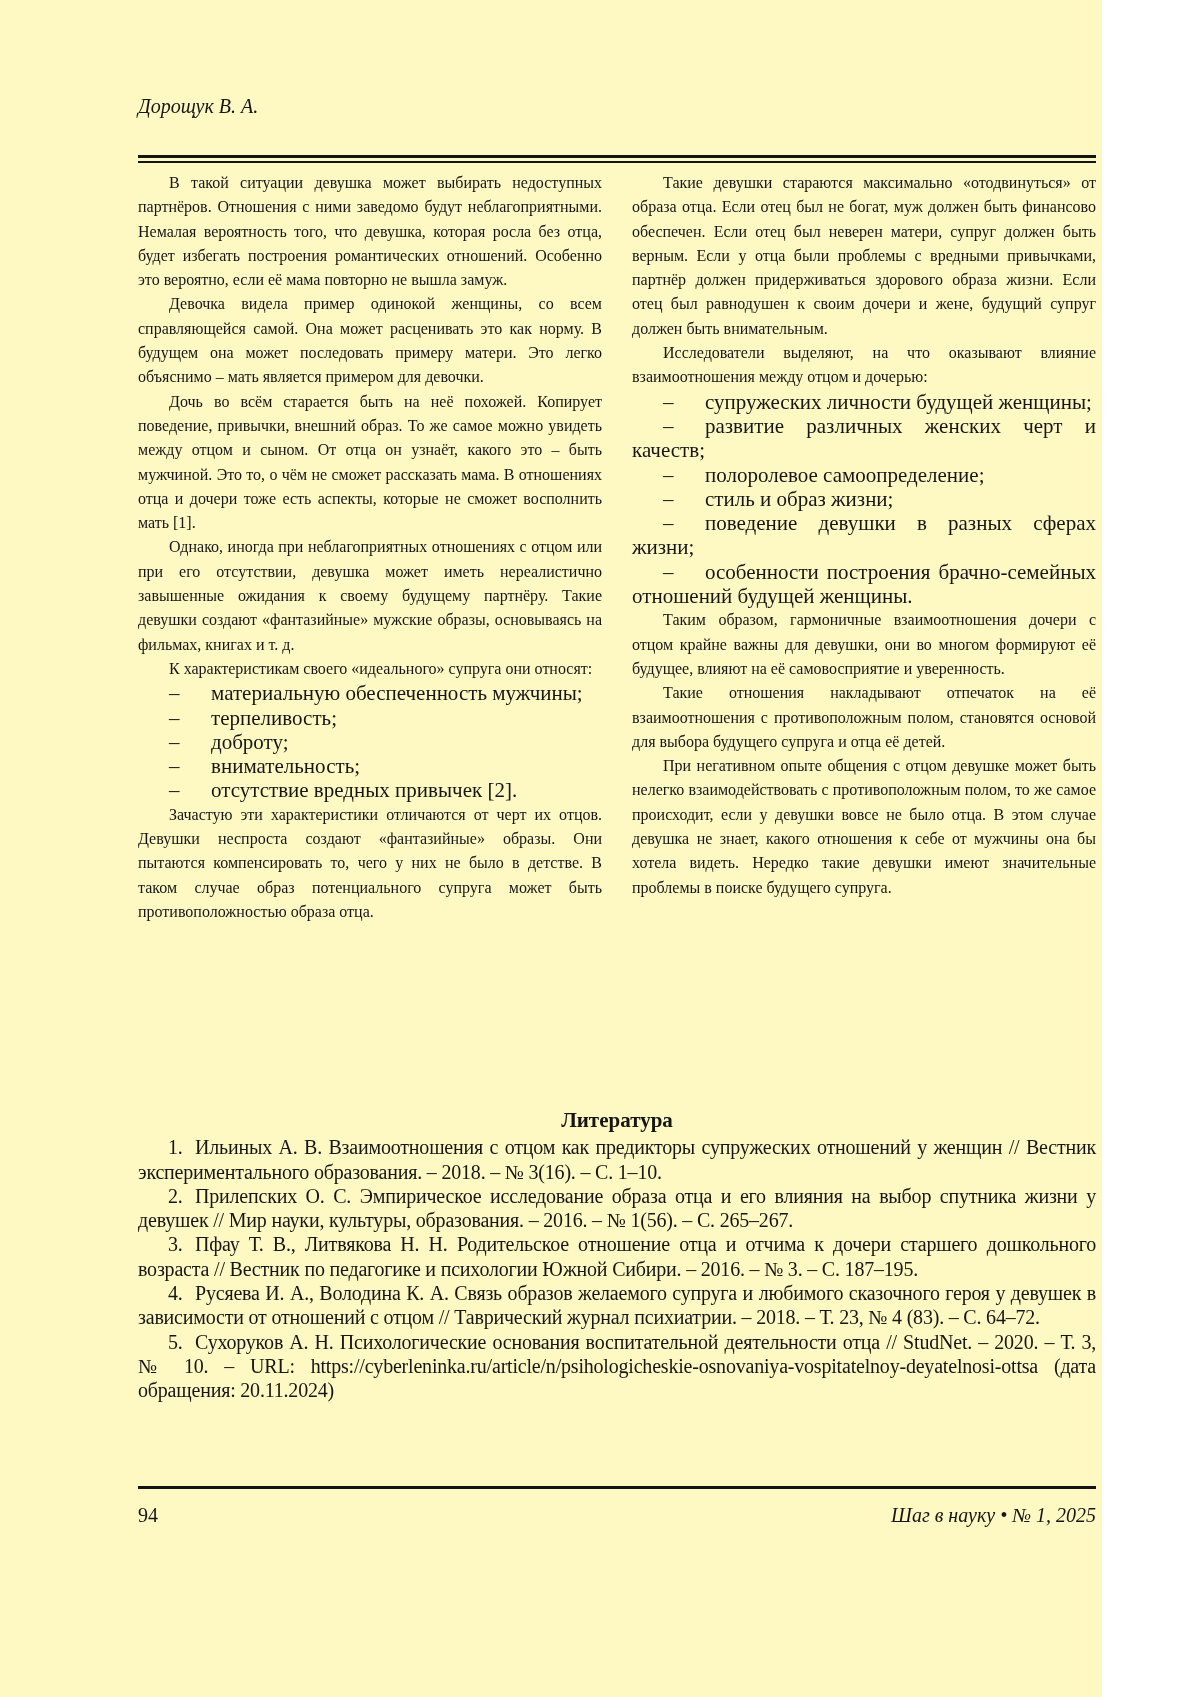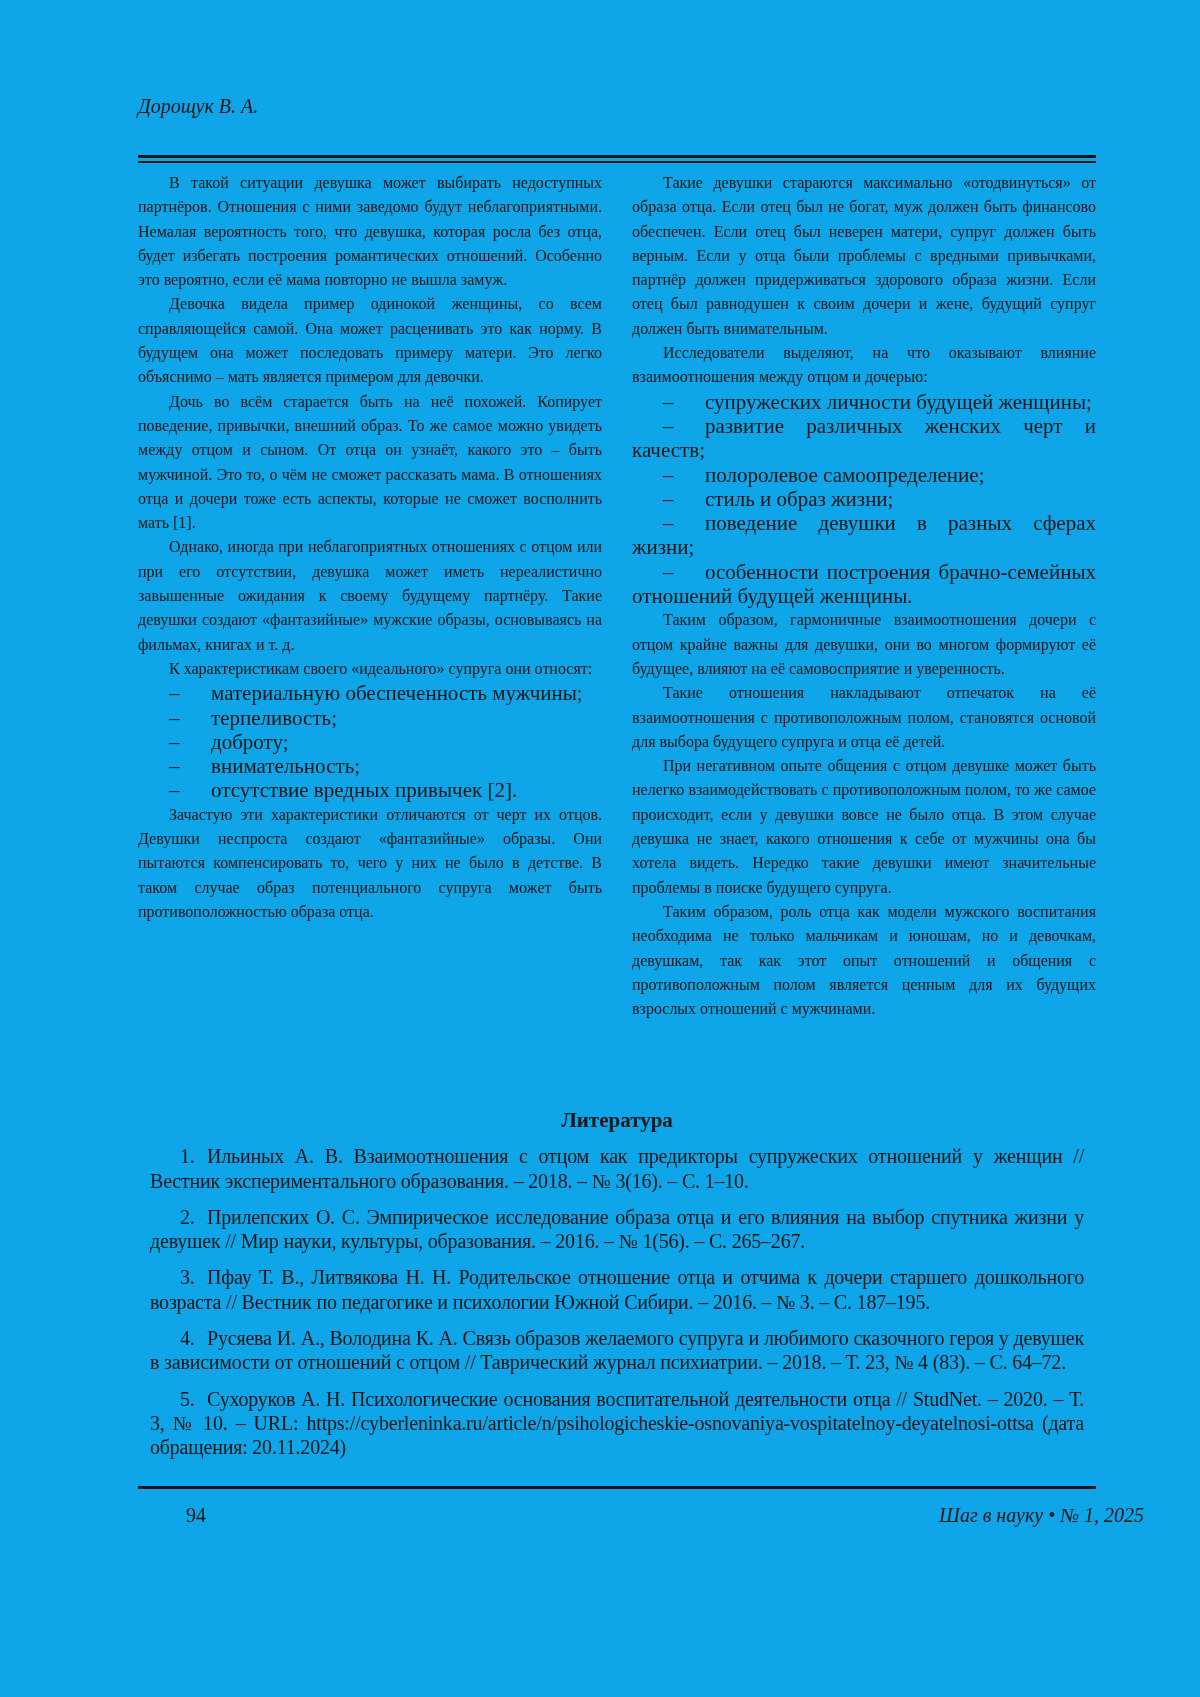--- a/index.html
+++ b/index.html
@@ -1,20 +1,20 @@
 <!DOCTYPE html>
 <html lang="ru"><head>
 <meta charset="utf-8">
 <style>
   html, body { margin: 0; padding: 0; background: #ffffff; }
   .page {
     position: relative;
-    width: 1200px;
+    width: 1102px;
     height: 1697px;
-    background: #0ea5e9;
+    background: #fef9c3;
     color: #161616;
     font-family: "Liberation Serif", "DejaVu Serif", serif;
     overflow: hidden;
   }
   .author {
     position: absolute;
     top: 94px;
     left: 138px;
     font-style: italic;
     font-size: 20px;
@@ -63,21 +63,21 @@
     width: 958px;
   }
   .ref-heading {
     font-weight: bold;
     font-size: 21px;
     line-height: 24.3px;
     text-align: center;
     margin-bottom: 3px;
   }
   .ref {
-    margin: 12px;
+    margin: 0;
     font-size: 20px;
     line-height: 24.3px;
     letter-spacing: -0.2px;
     text-align: justify;
     text-indent: 30px;
   }
   .ref .ref-num {
     display: inline-block;
     width: 27px;
     text-indent: 0;
@@ -92,21 +92,20 @@
   .footer {
     position: absolute;
     top: 1503px;
     left: 138px;
     width: 958px;
     display: flex;
     justify-content: space-between;
     align-items: flex-start;
     font-size: 20px;
     line-height: 24px;
-    margin-left: 48px;
   }
   .journal { font-style: italic; }
 </style>
 </head>
 <body>
 
 <div class="page">
 
   <div class="author">Дорощук В. А.</div>
 
@@ -132,21 +131,20 @@
       <p class="para">Исследователи выделяют, на что оказывают влияние взаимоотношения между отцом и дочерью:</p>
       <div class="li"><span class="dash">–</span><span>супружеских личности будущей женщины;</span></div>
       <div class="li"><span class="dash">–</span><span>развитие различных женских черт и качеств;</span></div>
       <div class="li"><span class="dash">–</span><span>полоролевое самоопределение;</span></div>
       <div class="li"><span class="dash">–</span><span>стиль и образ жизни;</span></div>
       <div class="li"><span class="dash">–</span><span>поведение девушки в разных сферах жизни;</span></div>
       <div class="li"><span class="dash">–</span><span>особенности построения брачно-семейных отношений будущей женщины.</span></div>
       <p class="para">Таким образом, гармоничные взаимоотношения дочери с отцом крайне важны для девушки, они во многом формируют её будущее, влияют на её самовосприятие и уверенность.</p>
       <p class="para">Такие отношения накладывают отпечаток на её взаимоотношения с противоположным полом, становятся основой для выбора будущего супруга и отца её детей.</p>
       <p class="para">При негативном опыте общения с отцом девушке может быть нелегко взаимодействовать с противоположным полом, то же самое происходит, если у девушки вовсе не было отца. В этом случае девушка не знает, какого отношения к себе от мужчины она бы хотела видеть. Нередко такие девушки имеют значительные проблемы в поиске будущего супруга.</p>
-      <p class="para">Таким образом, роль отца как модели мужского воспитания необходима не только мальчикам и юношам, но и девочкам, девушкам, так как этот опыт отношений и общения с противоположным полом является ценным для их будущих взрослых отношений с мужчинами.</p>
     </div>
   </div>
 
   <div class="references">
     <div class="ref-heading">Литература</div>
     <p class="ref"><span class="ref-num">1.</span><span>Ильиных А. В. Взаимоотношения с отцом как предикторы супружеских отношений у женщин // Вестник экспериментального образования. – 2018. – № 3(16). – С. 1–10.</span></p>
     <p class="ref"><span class="ref-num">2.</span><span>Прилепских О. С. Эмпирическое исследование образа отца и его влияния на выбор спутника жизни у девушек // Мир науки, культуры, образования. – 2016. – № 1(56). – С. 265–267.</span></p>
     <p class="ref"><span class="ref-num">3.</span><span>Пфау Т. В., Литвякова Н. Н. Родительское отношение отца и отчима к дочери старшего дошкольного возраста // Вестник по педагогике и психологии Южной Сибири. – 2016. – № 3. – С. 187–195.</span></p>
     <p class="ref"><span class="ref-num">4.</span><span>Русяева И. А., Володина К. А. Связь образов желаемого супруга и любимого сказочного героя у девушек в зависимости от отношений с отцом // Таврический журнал психиатрии. – 2018. – Т. 23, № 4 (83). – С. 64–72.</span></p>
     <p class="ref"><span class="ref-num">5.</span><span>Сухоруков А. Н. Психологические основания воспитательной деятельности отца // StudNet. – 2020. – Т. 3, № 10. – URL: https://cyberleninka.ru/article/n/psihologicheskie-osnovaniya-vospitatelnoy-deyatelnosi-ottsa (дата обращения: 20.11.2024)</span></p>

